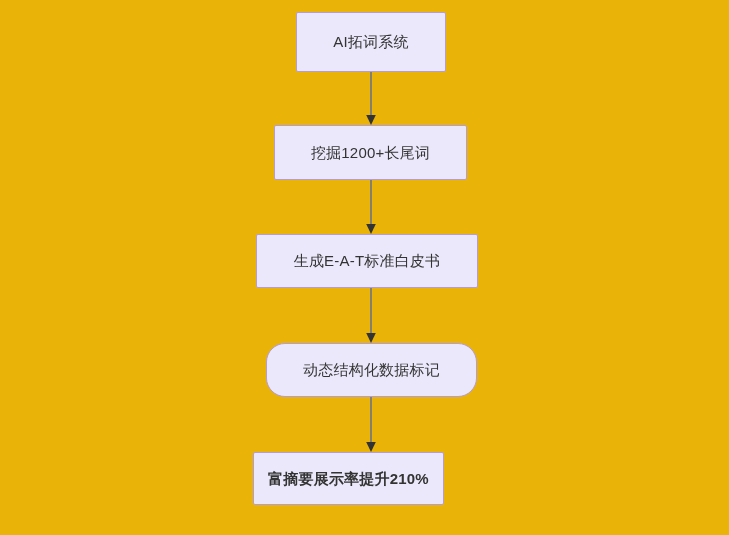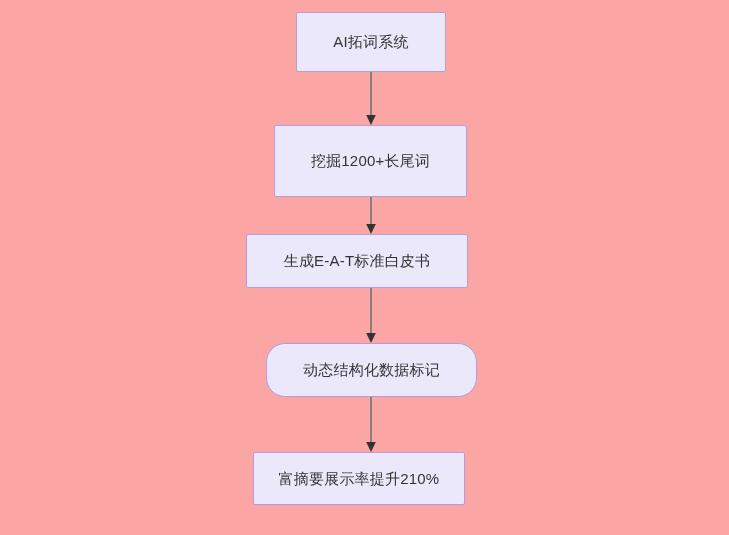--- a/index.html
+++ b/index.html
@@ -11,21 +11,21 @@
     width: 729px;
     height: 535px;
     background: #f9f9f9;
     font-family: "Liberation Sans", "DejaVu Sans", sans-serif;
     overflow: hidden;
   }
   #flow-root {
     position: relative;
     width: 729px;
     height: 535px;
-    background: #fca5a5;
+    background: #eab308;
   }
   .flow-node {
     position: absolute;
     box-sizing: border-box;
     background: #ece8fb;
     border: 1.6px solid #b49be0;
     border-radius: 2px;
     display: flex;
     align-items: center;
     justify-content: center;
@@ -78,29 +78,29 @@
     <svg class="edge-svg" width="16" height="55" viewBox="0 0 16 55">
       <line x1="8" y1="0" x2="8" y2="46" stroke="#7a7a7a" stroke-width="1.8"></line>
       <polygon points="8,55 3.2,45 12.8,45" fill="#333333"></polygon>
     </svg>
   </div>
 
   <div class="flow-node" style="left:296px; top:12px; width:150px; height:60px;">
     <span class="node-label">AI拓词系统</span>
   </div>
 
-  <div class="flow-node" style="left:274px; top:125px; width:193px; height:72px;">
+  <div class="flow-node" style="left:274px; top:125px; width:193px; height:55px;">
     <span class="node-label">挖掘1200+长尾词</span>
   </div>
 
-  <div class="flow-node" style="left:246px; top:234px; width:222px; height:54px;">
+  <div class="flow-node" style="left:256px; top:234px; width:222px; height:54px;">
     <span class="node-label">生成E-A-T标准白皮书</span>
   </div>
 
   <div class="flow-node" style="left:266px; top:343px; width:211px; height:54px;border-radius:19px;">
     <span class="node-label">动态结构化数据标记</span>
   </div>
 
-  <div class="flow-node" style="left:253px; top:452px; width:212px; height:53px;">
+  <div class="flow-node" style="left:253px; top:452px; width:191px; height:53px;font-weight:bold;">
     <span class="node-label">富摘要展示率提升210%</span>
   </div>
 
 </div>
 
 </body></html>

